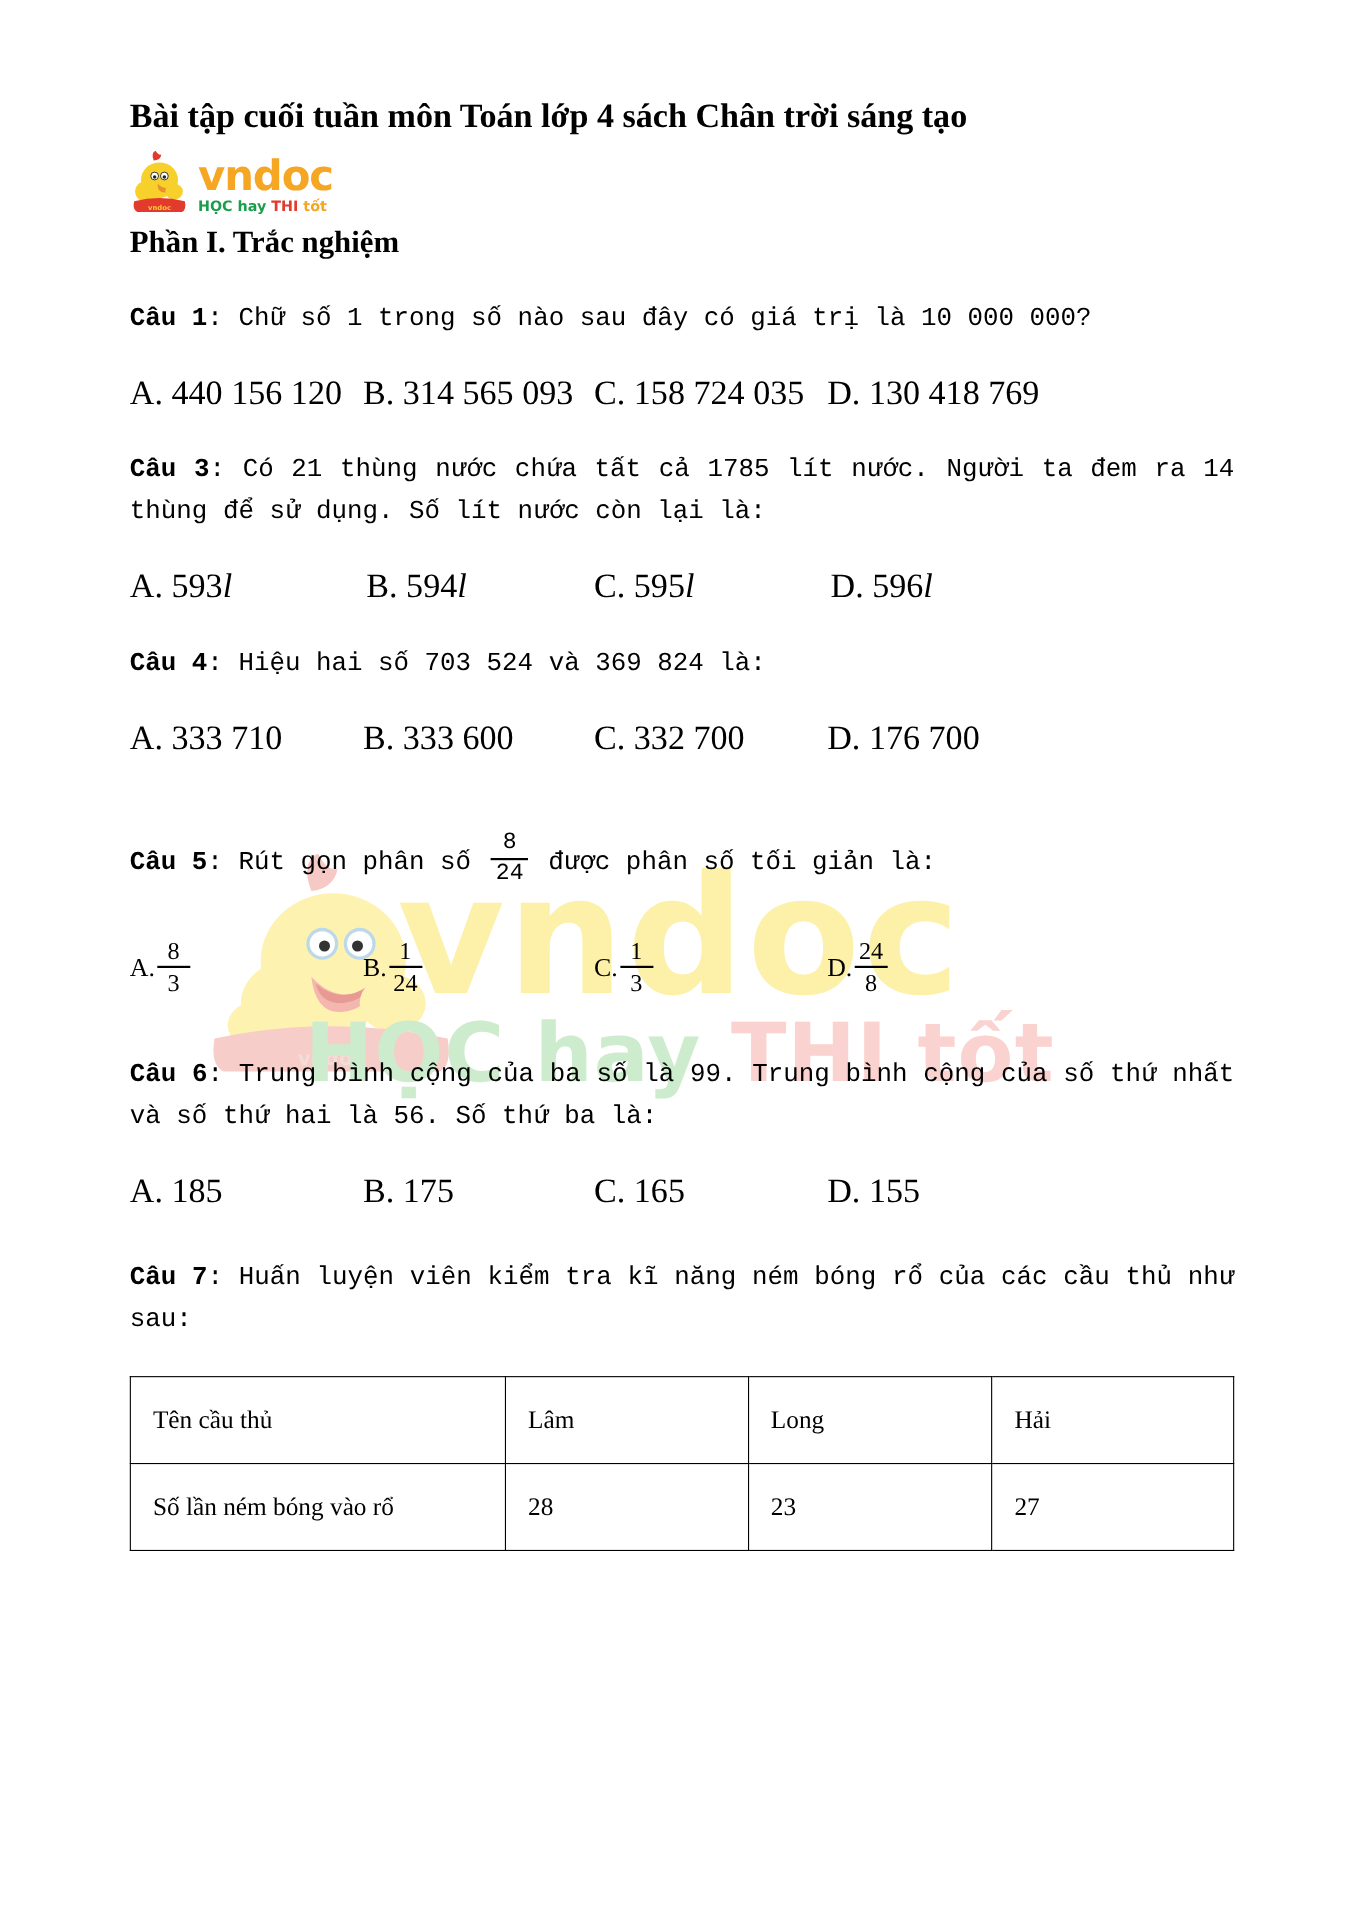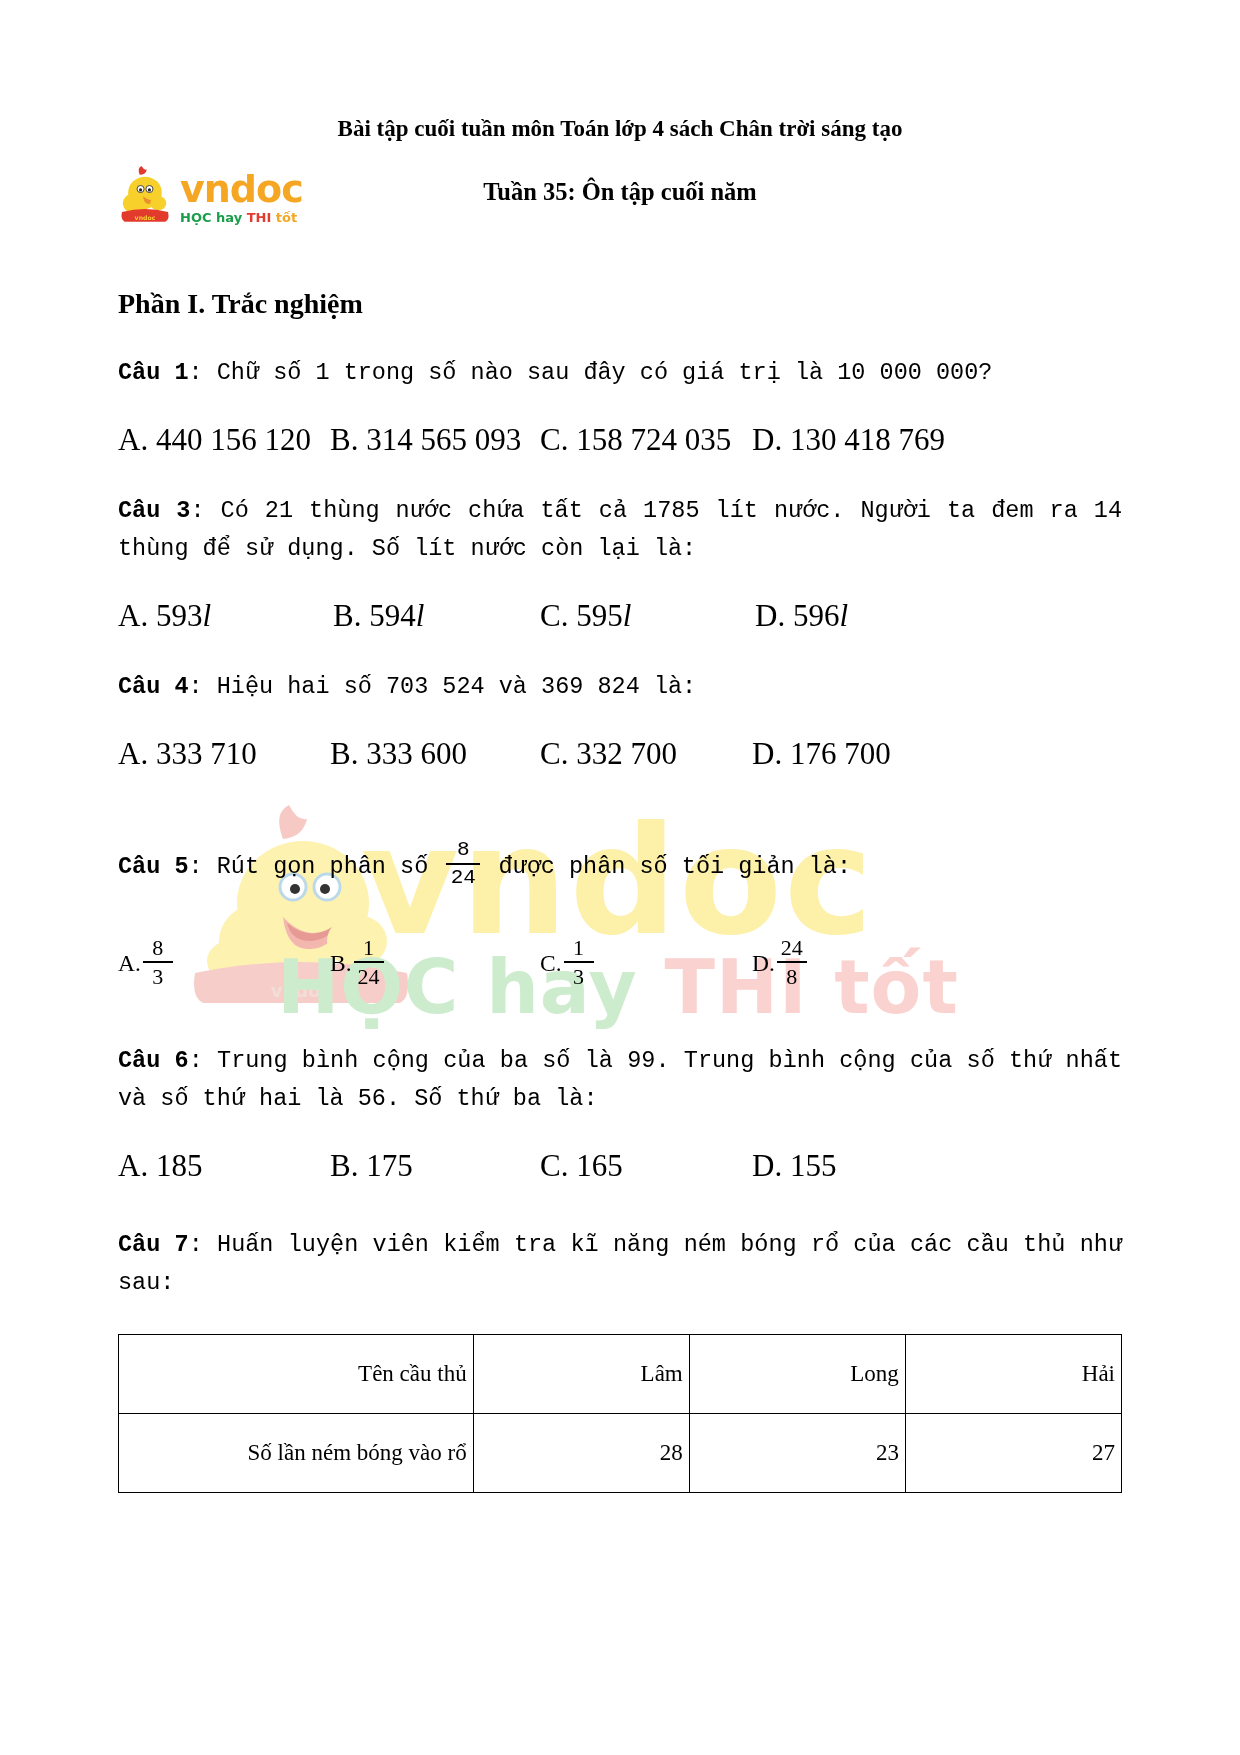--- a/index.html
+++ b/index.html
@@ -87,24 +87,24 @@
   .tr{color:#e23b2e;}
   .to{color:#f5a623;}
 
   
   .content{
     position:relative;
     z-index:2;
     padding:0 118px;
   }
   .title{
-    text-align:center;
-    font-size:23px;
-    font-weight:bold;
-    margin-top:116px;
+    text-align:left;
+    font-size:31px;
+    font-weight:bold;
+    margin-top:87px;
     letter-spacing:0px;
   }
   .subtitle{
     text-align:center;
     font-size:24.5px;
     font-weight:bold;
     margin-top:36px;
   }
   .section-head{
     font-size:28px;
@@ -180,22 +180,22 @@
 
   
   table.scoretab{
     width:100%;
     border-collapse:collapse;
     margin-top:32px;
     font-size:23px;
   }
   table.scoretab td{
     border:1.3px solid #000;
-    text-align:right;
-    padding:22px 6px;
+    text-align:left;
+    padding:22px 20px;
     height:34px;
   }
   table.scoretab td.first{width:330px;}
   table.scoretab td.col{width:196px;}
 </style>
 </head>
 <body>
 
 <div class="page">
 
@@ -243,21 +243,20 @@
       <div class="logo-vndoc">vndoc</div>
       <div class="logo-tag">
         <span class="tg">HỌC </span><span class="tg">hay </span><span class="tr">THI </span><span class="to">tốt</span>
       </div>
     </div>
   </div>
 
   <div class="content">
 
     <div class="title">Bài tập cuối tuần môn Toán lớp 4 sách Chân trời sáng tạo</div>
-    <div class="subtitle">Tuần 35: Ôn tập cuối năm</div>
 
     <div class="section-head">Phần I. Trắc nghiệm</div>
 
     <div class="q">
       <b>Câu 1</b><span>: Chữ số 1 trong số nào sau đây có giá trị là 10 000 000?</span>
     </div>
     <div class="opts">
       <div class="o1">A. 440 156 120</div>
       <div class="o2">B. 314 565 093</div>
       <div class="o3">C. 158 724 035</div>

